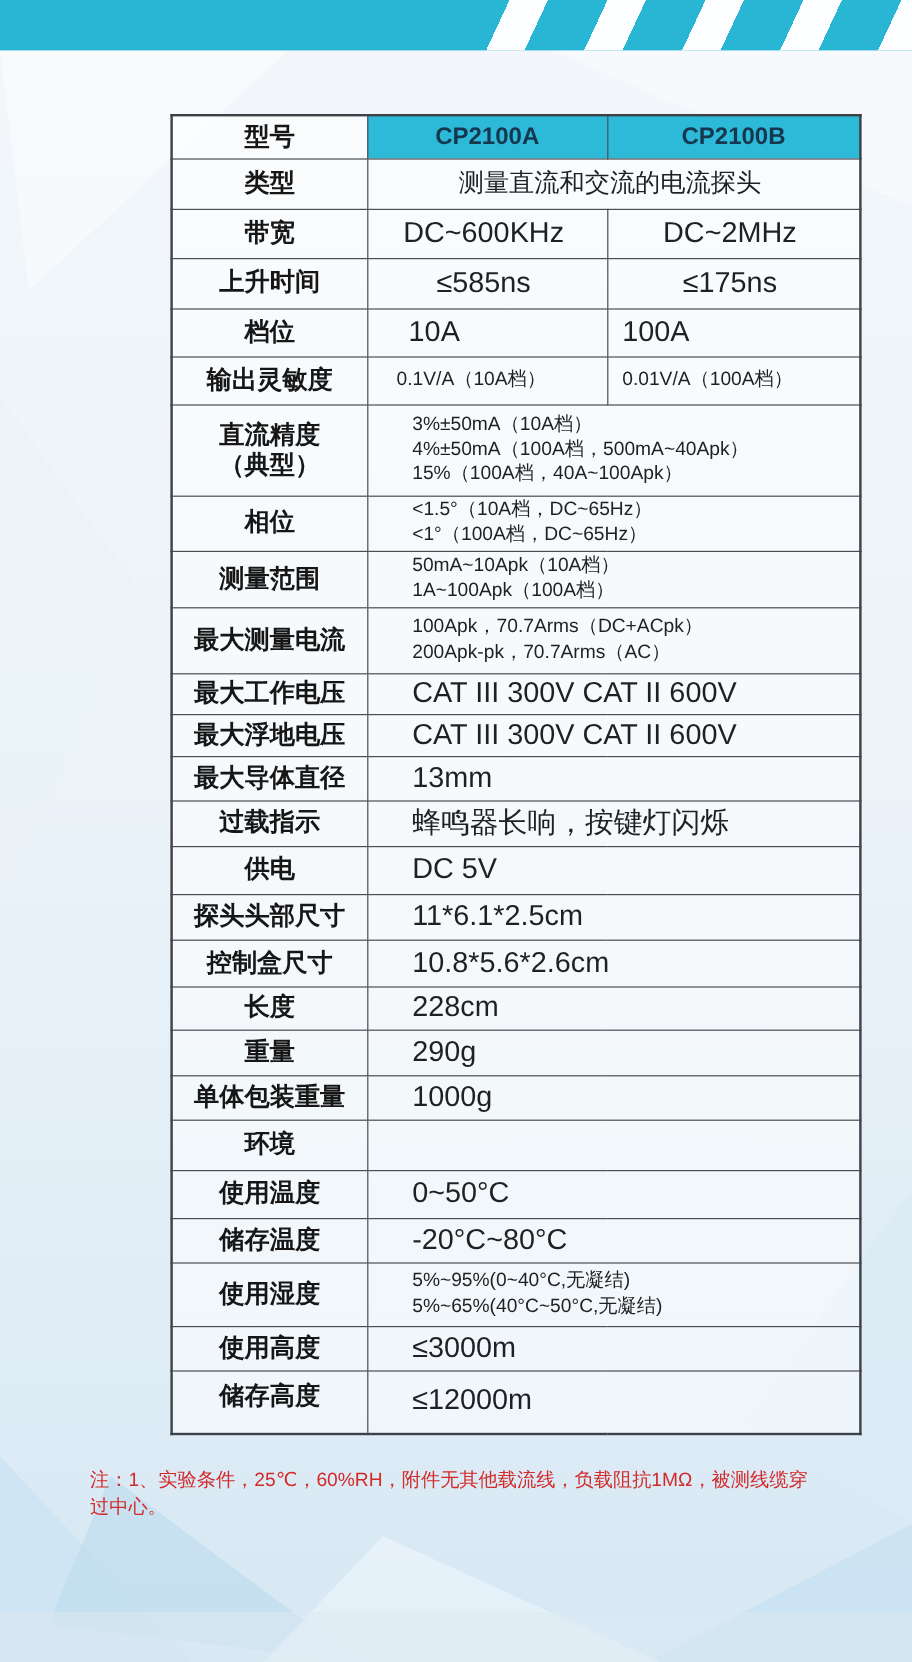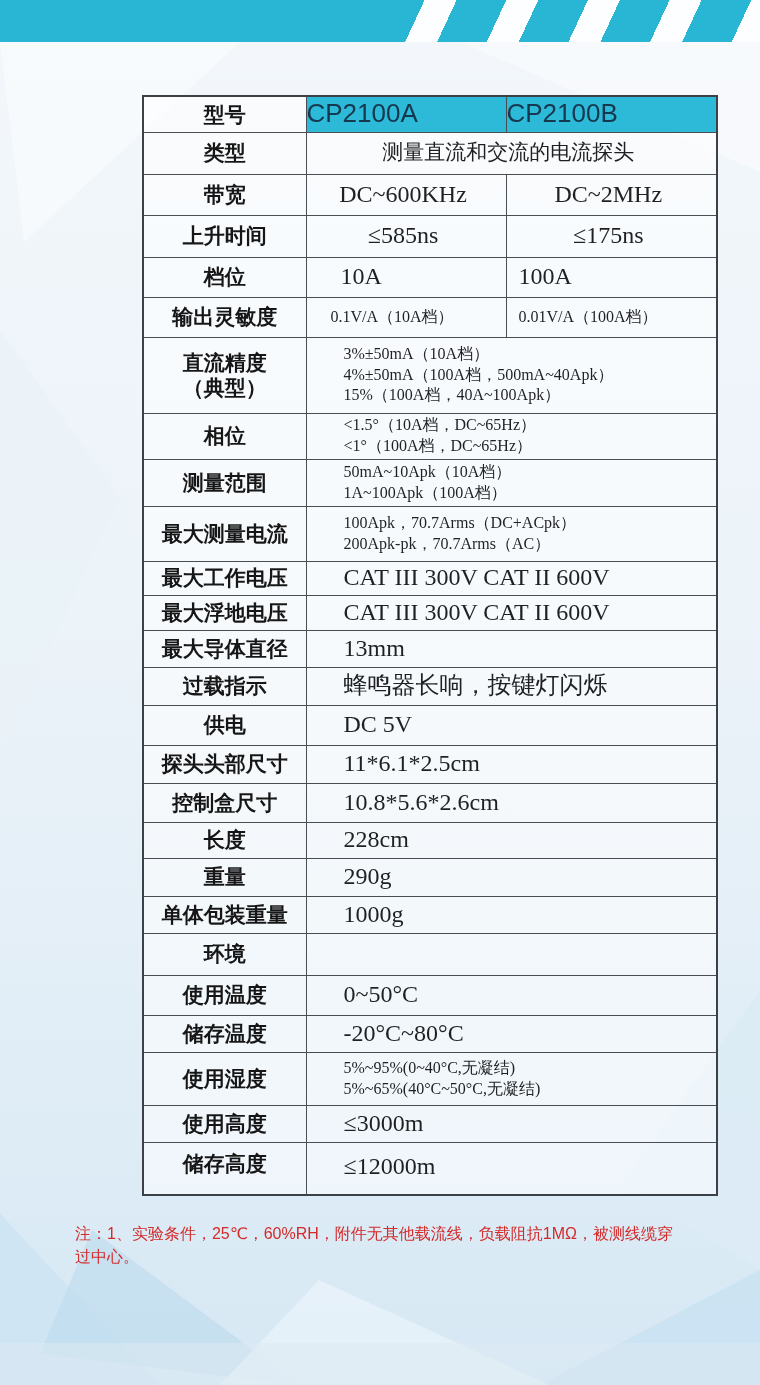--- a/index.html
+++ b/index.html
@@ -48,24 +48,24 @@
     background:rgba(255,255,255,.55);
   }
   .spec th,.spec td{
     border:1.6px solid var(--border);
     vertical-align:middle;white-space:pre-line;line-height:1.3;
   }
   .spec th.lbl{
     font-weight:bold;font-size:21px;color:var(--label-text);
     text-align:center;line-height:1.2;
   }
-  .spec td.val{color:var(--value-text);text-align:left;padding-left:37px;padding-right:6px;font-family:Liberation Serif, serif;}
+  .spec td.val{color:var(--value-text);text-align:left;padding-left:37px;padding-right:6px;}
   .spec td.model{
     background:var(--accent-cell);color:var(--model-text);
-    font-size:26px;font-weight:400;padding:0;
+    text-align:center;font-size:20px;font-weight:700;padding:0;
   }
   .fz-cm{font-size:21px;}
   .fz-lg{font-size:24px;}
   .fz-md{font-size:24px;}
   .fz-sm{font-size:16px;line-height:1.35;}
   td.ctr{text-align:center !important;padding-left:0 !important;}
   td.pad24{padding-left:24px !important;}
   td.pad12{padding-left:12px !important;}
   td.pad34{padding-left:34px !important;margin-top:12px;}
   tr.vtop th,tr.vtop td{vertical-align:top;padding-top:8px;}

